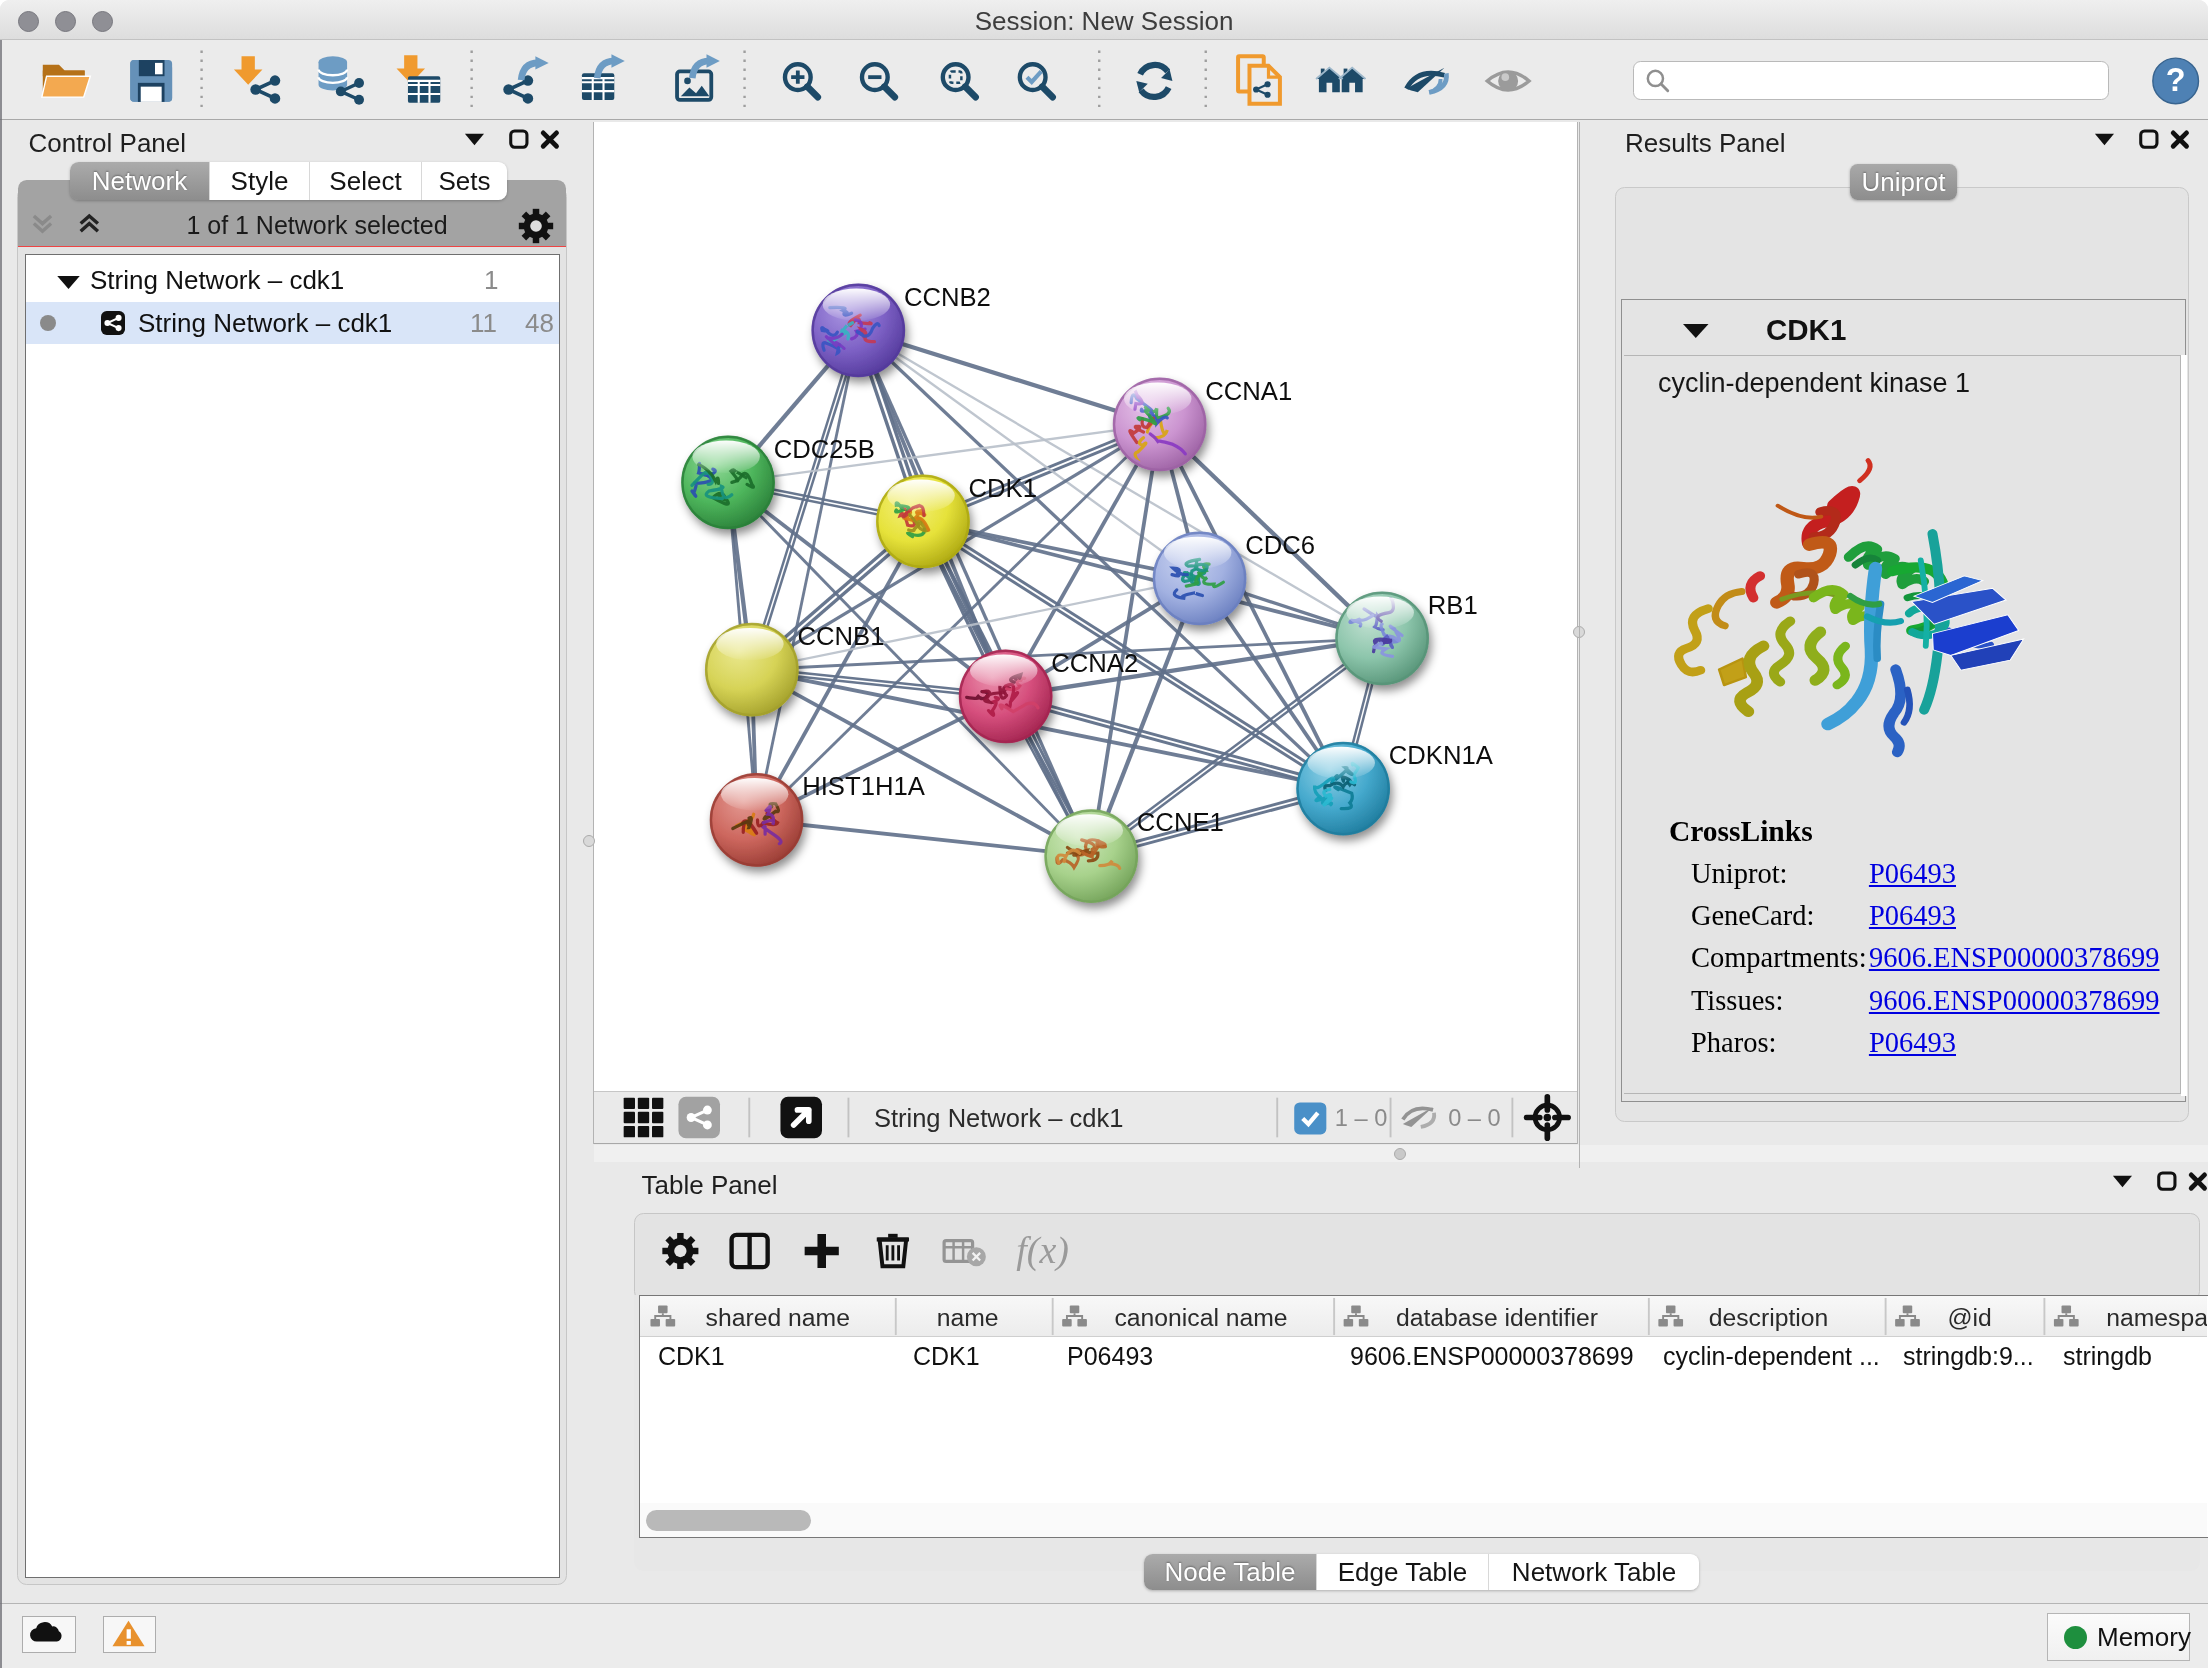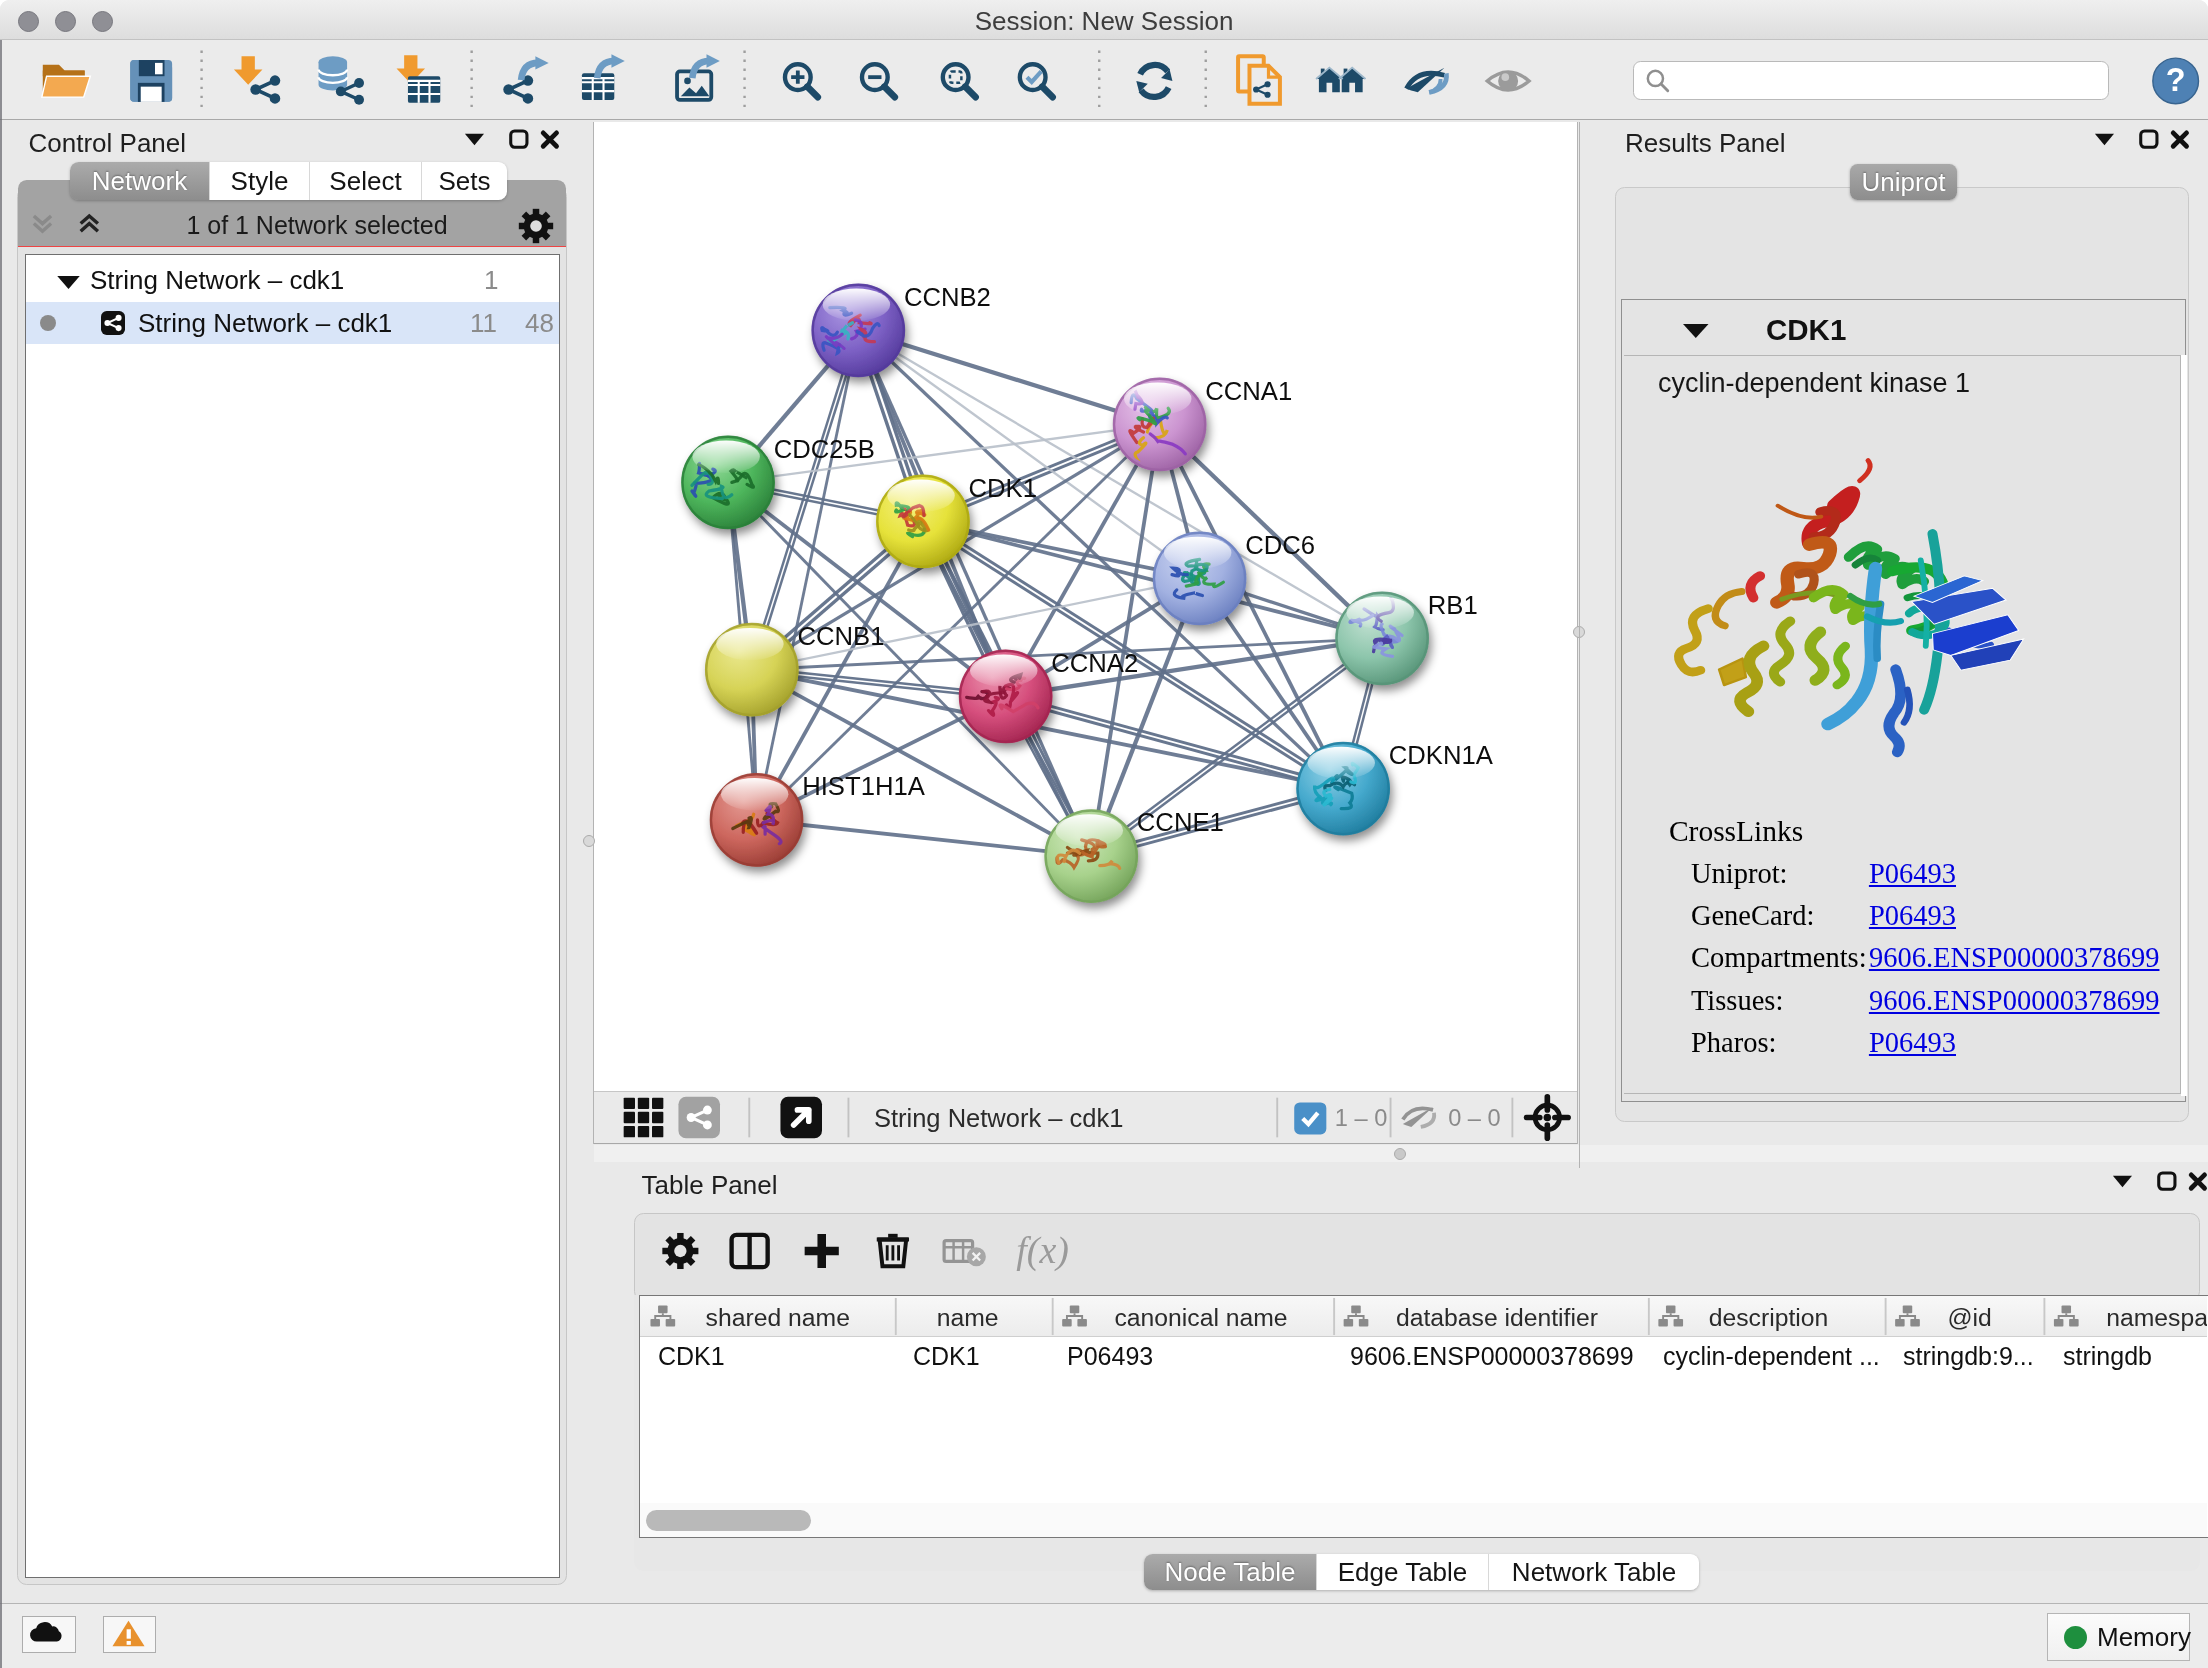--- a/index.html
+++ b/index.html
@@ -700,21 +700,21 @@
 </g>
 <g stroke="#fff" stroke-width="1.2">
  <path d="M 305 243 L 402 226 L 418 241 L 332 272 Z" fill="#2a52c8"></path>
  <path d="M 330 284 L 420 260 L 433 280 L 352 312 L 331 305 Z" fill="#1b3ecf"></path>
  <path d="M 352 312 L 439 291 L 423 318 L 364 331 Z" fill="#2141b8"></path>
  <path d="M 308 236 L 368 210 L 390 216 L 330 244 Z" fill="#2b66d2"></path>
 </g>
           </g>
 </svg>
       <div class="abs" style="left:0;top:0;width:557px;height:739px;font-family:'Liberation Serif',serif">
-        <div class="abs" style="left:45px;top:459px;font-size:29.5px;font-weight:normal;color:#000">CrossLinks</div>
+        <div class="abs" style="left:45px;top:459px;font-size:29.5px;font-weight:bold;color:#000">CrossLinks</div>
         <div class="abs" style="left:67px;top:502px;font-size:28.5px;color:#000">Uniprot:</div>
         <div class="abs" style="left:245px;top:502px;font-size:28.5px;color:#0000e0;text-decoration:underline">P06493</div>
         <div class="abs" style="left:67px;top:544px;font-size:28.5px;color:#000">GeneCard:</div>
         <div class="abs" style="left:245px;top:544px;font-size:28.5px;color:#0000e0;text-decoration:underline">P06493</div>
         <div class="abs" style="left:67px;top:586px;font-size:28.5px;color:#000">Compartments:</div>
         <div class="abs" style="left:245px;top:586px;font-size:28.5px;color:#0000e0;text-decoration:underline">9606.ENSP00000378699</div>
         <div class="abs" style="left:67px;top:629px;font-size:28.5px;color:#000">Tissues:</div>
         <div class="abs" style="left:245px;top:629px;font-size:28.5px;color:#0000e0;text-decoration:underline">9606.ENSP00000378699</div>
         <div class="abs" style="left:67px;top:671px;font-size:28.5px;color:#000">Pharos:</div>
         <div class="abs" style="left:245px;top:671px;font-size:28.5px;color:#0000e0;text-decoration:underline">P06493</div>

